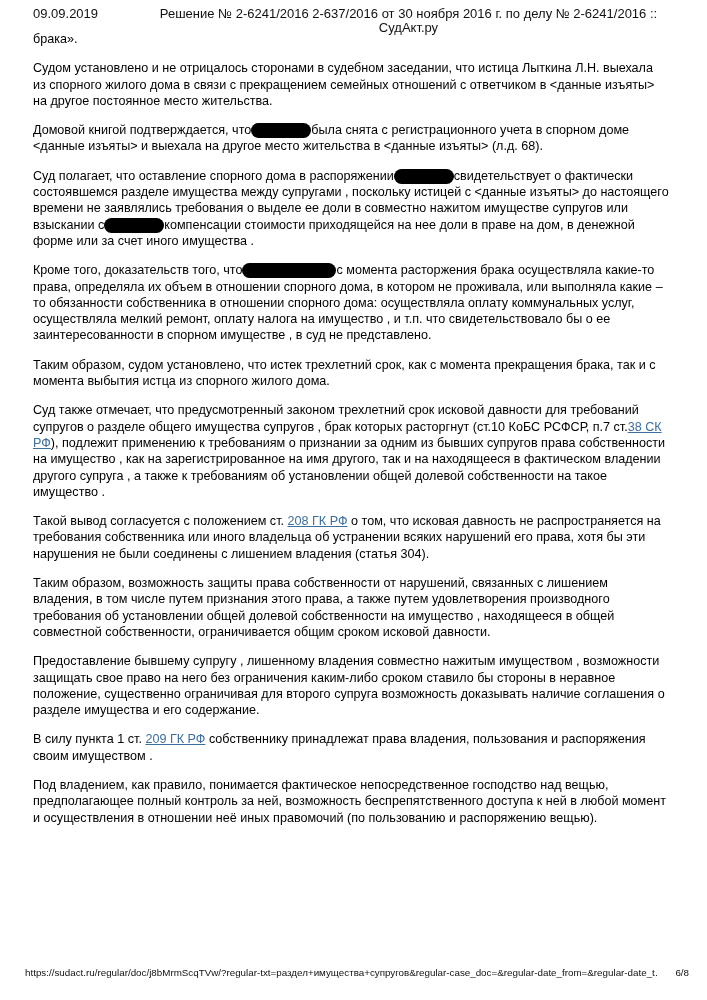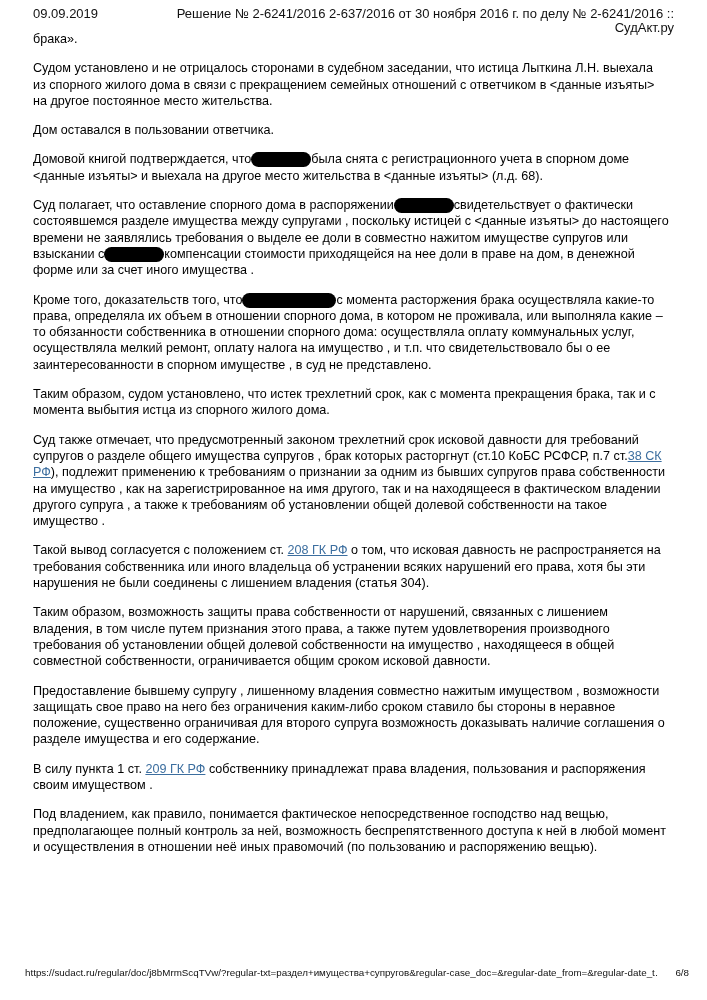--- a/index.html
+++ b/index.html
@@ -17,21 +17,21 @@
     top: 7px;
     left: 33px;
     right: 33px;
     display: flex;
     align-items: baseline;
     font-size: 13px;
     line-height: 14px;
     color: #111111;
   }
   .header .date { width: 110px; }
-  .header .title { flex: 1; text-align: right; }
+  .header .title { flex: 1; text-align: center; }
   .content {
     position: absolute;
     top: 31px;
     left: 33px;
     width: 641px;
     font-size: 12.6px;
     line-height: 16.3px;
     text-align: left;
   }
   .content p { margin: 0 5px 13px 0; }
@@ -70,21 +70,20 @@
 
 <div class="page">
   <div class="header">
     <span class="date">09.09.2019</span>
     <span class="title">Решение № 2-6241/2016 2-637/2016 от 30 ноября 2016 г. по делу № 2-6241/2016 :: СудАкт.ру</span>
   </div>
 
   <div class="content">
       <p><span>брака».</span></p>
       <p><span>Судом установлено и не отрицалось сторонами в судебном заседании, что истица Лыткина Л.Н. выехала из спорного жилого дома в связи с прекращением семейных отношений с ответчиком в &lt;данные изъяты&gt; на другое постоянное место жительства.</span></p>
-      <p><span>Дом оставался в пользовании ответчика.</span></p>
       <p><span>Домовой книгой подтверждается, что</span><span class="redact" style="width: 60px;"></span><span>была снята с регистрационного учета в спорном доме &lt;данные изъяты&gt; и выехала на другое место жительства в &lt;данные изъяты&gt; (л.д. 68).</span></p>
       <p><span>Суд полагает, что оставление спорного дома в распоряжении</span><span class="redact" style="width: 60px;"></span><span>свидетельствует о фактически состоявшемся </span><span class="b">разделе имущества</span><span> между </span><span class="b">супругами</span><span> , поскольку истицей с &lt;данные изъяты&gt; до настоящего времени не заявлялись требования о выделе ее доли в совместно нажитом </span><span class="b">имуществе супругов</span><span> или взыскании с</span><span class="redact" style="width: 60px;"></span><span>компенсации стоимости приходящейся на нее доли в праве на дом, в денежной форме или за счет иного </span><span class="b">имущества</span><span> .</span></p>
       <p><span>Кроме того, доказательств того, что</span><span class="redact" style="width: 94px;"></span><span>с момента расторжения брака осуществляла какие-то права, определяла их объем в отношении спорного дома, в котором не проживала, или выполняла какие –то обязанности собственника в отношении спорного дома: осуществляла оплату коммунальных услуг, осуществляла мелкий ремонт, оплату налога на </span><span class="b">имущество</span><span> , и т.п. что свидетельствовало бы о ее заинтересованности в спорном </span><span class="b">имуществе</span><span> , в суд не представлено.</span></p>
       <p><span>Таким образом, судом установлено, что истек трехлетний срок, как с момента прекращения брака, так и с момента выбытия истца из спорного жилого дома.</span></p>
       <p><span>Суд также отмечает, что предусмотренный законом трехлетний срок исковой давности для требований </span><span class="b">супругов</span><span> о </span><span class="b">разделе</span><span> общего </span><span class="b">имущества супругов</span><span> , брак которых расторгнут (ст.10 КоБС РСФСР, п.7 ст.</span><a class="link" href="#">38 СК РФ</a><span>), подлежит применению к требованиям о признании за одним из бывших </span><span class="b">супругов</span><span> права собственности на </span><span class="b">имущество</span><span> , как на зарегистрированное на имя другого, так и на находящееся в фактическом владении другого </span><span class="b">супруга</span><span> , а также к требованиям об установлении общей долевой собственности на такое </span><span class="b">имущество</span><span> .</span></p>
       <p><span>Такой вывод согласуется с положением ст. </span><a class="link" href="#">208 ГК РФ</a><span> о том, что исковая давность не распространяется на требования собственника или иного владельца об устранении всяких нарушений его права, хотя бы эти нарушения не были соединены с лишением владения (статья 304).</span></p>
       <p><span>Таким образом, возможность защиты права собственности от нарушений, связанных с лишением владения, в том числе путем признания этого права, а также путем удовлетворения производного требования об установлении общей долевой собственности на </span><span class="b">имущество</span><span> , находящееся в общей совместной собственности, ограничивается общим сроком исковой давности.</span></p>
       <p><span>Предоставление бывшему </span><span class="b">супругу</span><span> , лишенному владения совместно нажитым </span><span class="b">имуществом</span><span> , возможности защищать свое право на него без ограничения каким-либо сроком ставило бы стороны в неравное положение, существенно ограничивая для второго </span><span class="b">супруга</span><span> возможность доказывать наличие соглашения о </span><span class="b">разделе имущества</span><span> и его содержание.</span></p>
       <p><span>В силу пункта 1 ст. </span><a class="link" href="#">209 ГК РФ</a><span> собственнику принадлежат права владения, пользования и распоряжения своим </span><span class="b">имуществом</span><span> .</span></p>
       <p><span>Под владением, как правило, понимается фактическое непосредственное господство над вещью, предполагающее полный контроль за ней, возможность беспрепятственного доступа к ней в любой момент и осуществления в отношении неё иных правомочий (по пользованию и распоряжению вещью).</span></p>

